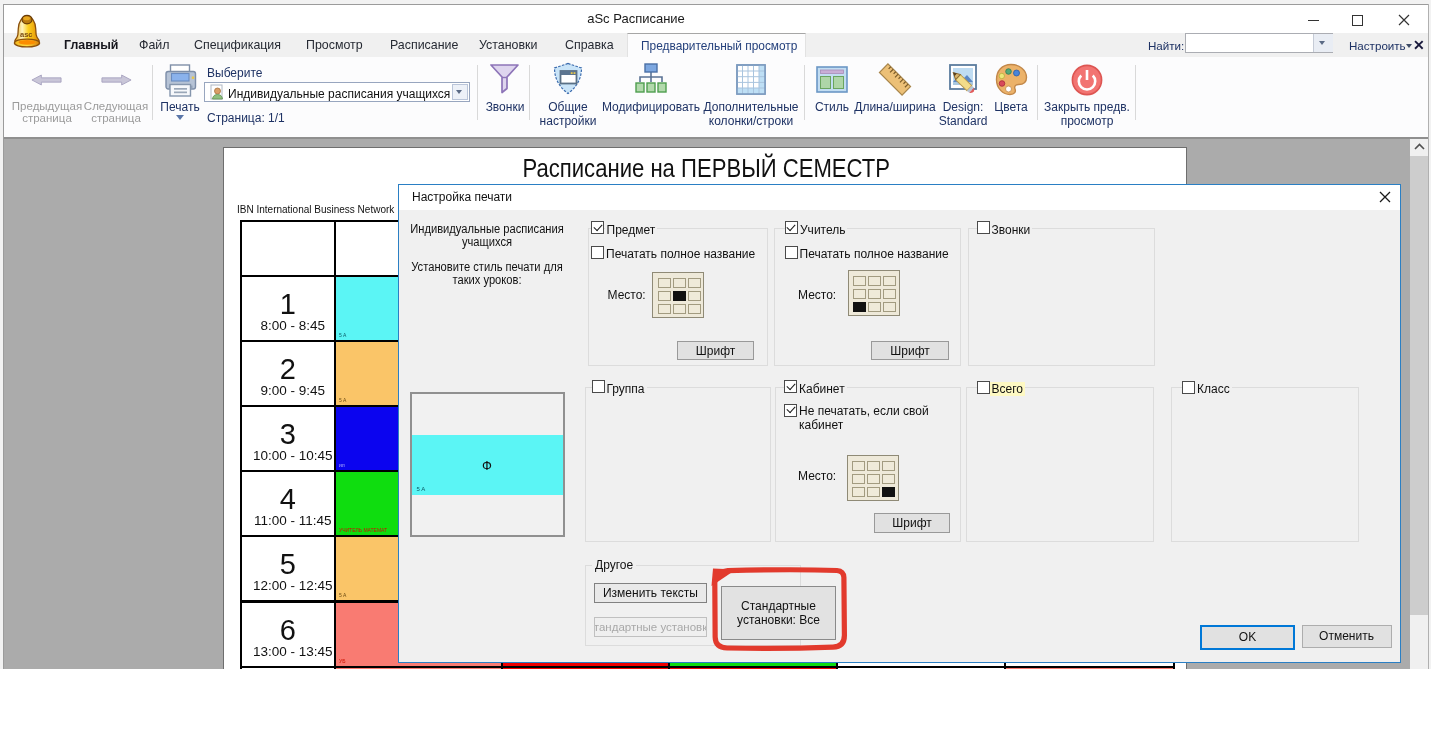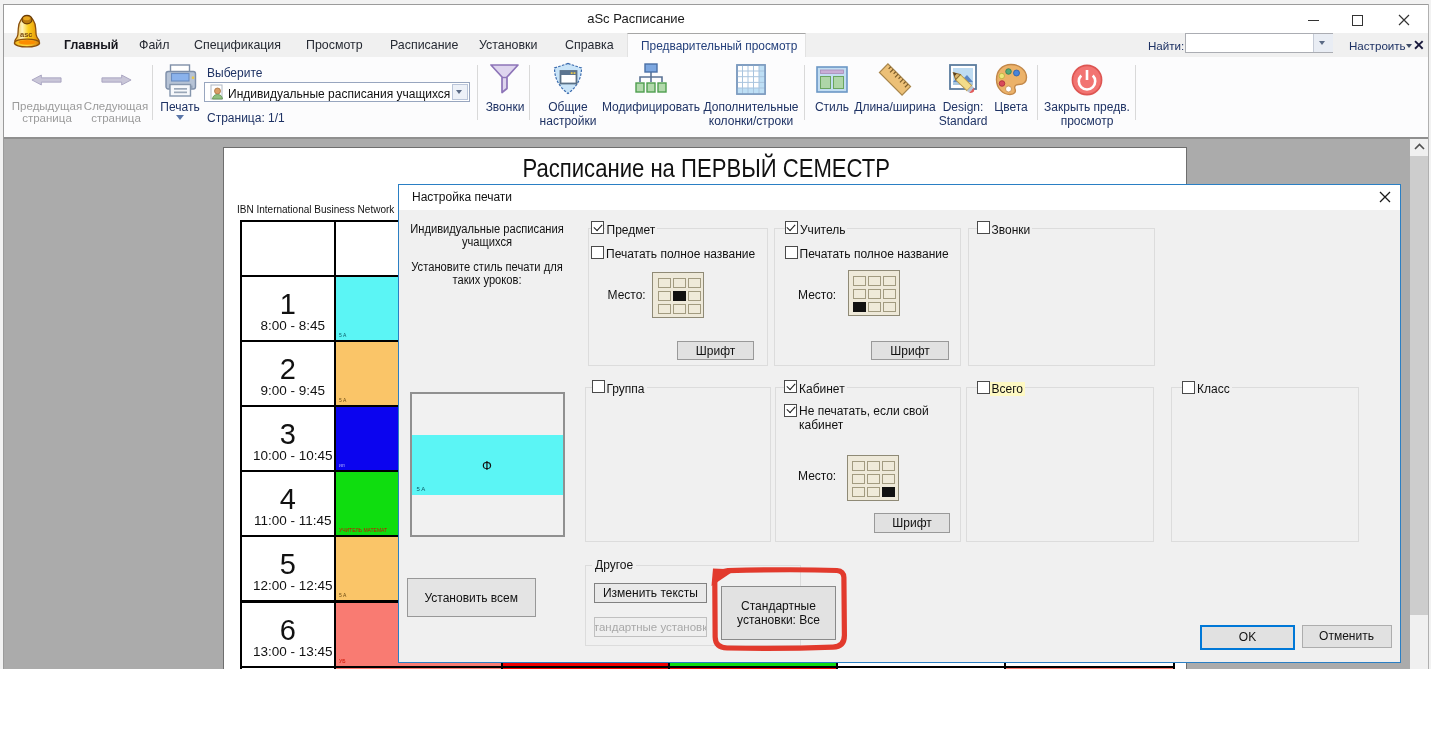--- a/index.html
+++ b/index.html
@@ -289,21 +289,20 @@
     </svg>
 
 <div class="abs" style="left:403px;top:223px;width:168px;text-align:center;font-size:12px;line-height:12.9px;color:#111;transform:scaleX(0.93);">Индивидуальные расписания<br>учащихся</div>
 <div class="abs" style="left:403px;top:261px;width:168px;text-align:center;font-size:12px;line-height:12.9px;color:#111;transform:scaleX(0.93);">Установите стиль печати для<br>таких уроков:</div>
 
 <div class="abs" style="left:409.5px;top:392px;width:155px;height:145px;background:#f1f1f1;border:2px solid #909090;box-sizing:border-box;">
   <div class="abs" style="left:0;top:40.5px;width:151px;height:60px;background:#5bf5f5;"></div>
   <div class="abs" style="left:0;top:64px;width:151px;text-align:center;font-size:13px;color:#111;">Ф</div>
   <div class="abs" style="left:5px;top:92px;font-size:6px;color:#0a5a66;">5 A</div>
 </div>
-<div class="btn" style="left:406.5px;top:578px;width:127.5px;height:37px;background:#e4e4e4;border-color:#989898;">Установить всем</div>
 
 <div class="grp" style="left:588px;top:228px;width:178px;height:136px;"></div>
 <div class="grp" style="left:774px;top:228px;width:185px;height:136px;"></div>
 <div class="grp" style="left:968px;top:228px;width:185px;height:136px;"></div>
 <div class="grp" style="left:585px;top:387px;width:184px;height:153px;"></div>
 <div class="grp" style="left:775px;top:387px;width:184px;height:153px;"></div>
 <div class="grp" style="left:966px;top:387px;width:186px;height:153px;"></div>
 <div class="grp" style="left:1171px;top:387px;width:186px;height:153px;"></div>
 <div class="grp" style="left:585px;top:564.5px;width:214px;height:79.5px;"></div>
 

